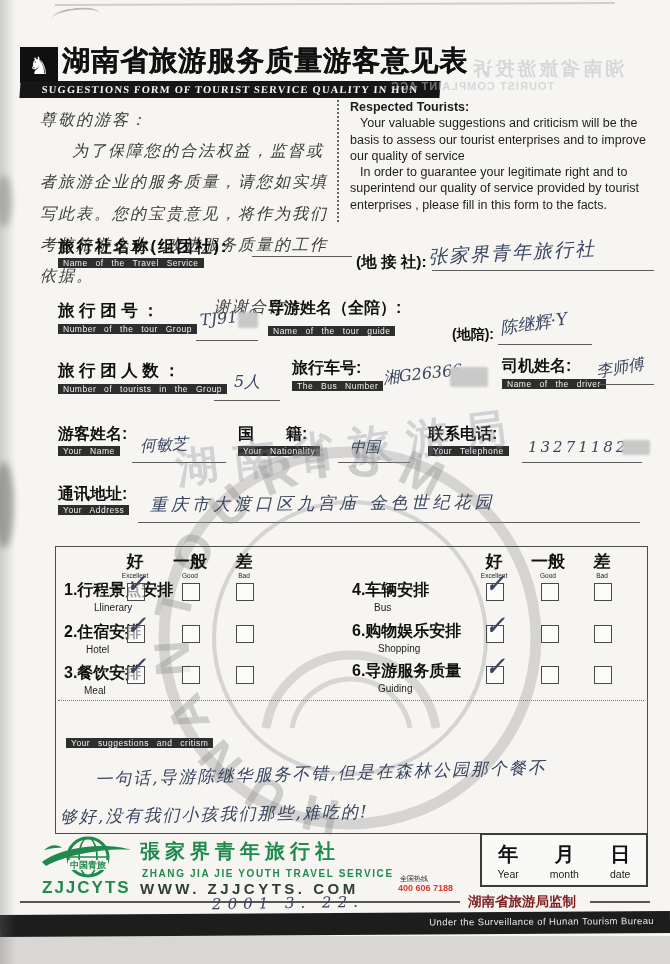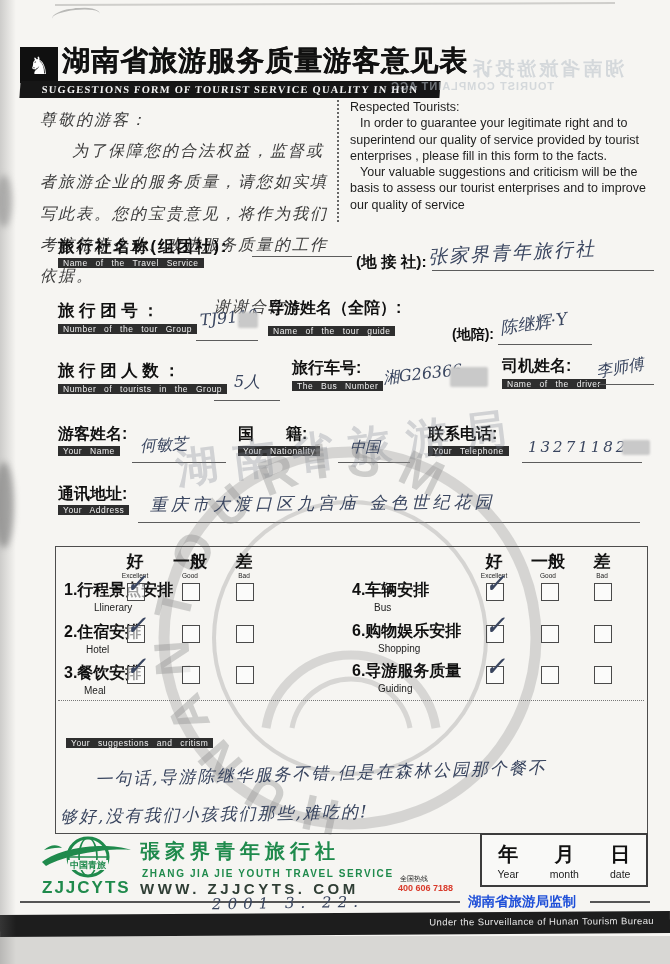--- a/index.html
+++ b/index.html
@@ -26,21 +26,21 @@
   .ghost{position:absolute;color:#b9c1c9;opacity:.55;transform:scaleX(-1);white-space:nowrap;font-weight:bold;}
 
   
   .intro-cn{position:absolute;left:40px;top:104px;width:292px;font-family:"DejaVu Serif",serif;
     font-style:italic;color:#3c3c3c;font-size:16px;line-height:1.95;letter-spacing:2px;}
   .intro-cn .body{text-indent:2em;margin:0;}
   .intro-cn .close{text-align:right;padding-right:28px;}
   .intro-div{position:absolute;left:337px;top:100px;height:122px;border-left:2px dotted #666;}
   .intro-en{position:absolute;left:350px;top:99px;width:310px;color:#1d1d1d;font-size:12.5px;line-height:1.3;}
   .intro-en p{margin:0;text-indent:10px;}
-  .intro-en p.t{text-indent:0;}
+  .intro-en p.t{text-indent:0;font-weight:bold;}
 
   .lbl{position:absolute;font-weight:bold;color:#101010;white-space:nowrap;}
   .chip{position:absolute;background:#2e2e2e;color:#f1f1f1;font-size:8.5px;letter-spacing:.5px;
     word-spacing:5px;padding:0 5px;white-space:nowrap;}
   .uline{position:absolute;border-bottom:1.3px solid #5c5c5c;}
   .hw{position:absolute;font-family:"DejaVu Serif",serif;font-style:italic;color:#39455f;
     white-space:nowrap;z-index:3;}
   .redact{position:absolute;background:#c9c9c9;filter:blur(1px);border-radius:2px;z-index:3;}
 
   
@@ -68,21 +68,21 @@
     color:#2f3e35;z-index:2;}
   .hotline-l{position:absolute;left:400px;top:874px;font-size:7px;color:#222;z-index:2;}
   .hotline-n{position:absolute;left:398px;top:883px;font-size:9px;font-weight:bold;color:#d93a2b;z-index:2;}
   .logo-abbr{position:absolute;left:42px;top:878px;font-size:17px;font-weight:900;letter-spacing:2px;z-index:2;}
   .datebox{position:absolute;left:480px;top:833px;width:164px;height:50px;border:2px solid #3c3c3c;
     display:flex;justify-content:space-around;align-items:center;z-index:2;background:rgba(255,255,255,.4);}
   .datebox .u{text-align:center;}
   .datebox .cn{font-size:20px;font-weight:900;color:#111;}
   .datebox .en{font-size:10.5px;color:#222;}
   .sup-line{position:absolute;border-top:2px solid #555;z-index:2;}
-  .sup-cn{position:absolute;left:468px;top:893px;font-size:13.5px;font-weight:900;color:#1d4ed8;z-index:2;}
+  .sup-cn{position:absolute;left:468px;top:893px;font-size:13.5px;font-weight:900;color:#7f1d1d;z-index:2;}
   .blackbar{position:absolute;left:0;top:913px;width:670px;height:22px;background:#1d1d1d;
     transform:rotate(-.35deg);z-index:4;}
   .blackbar span{position:absolute;right:16px;top:4px;color:#e8e8e8;font-size:9.5px;letter-spacing:.4px;}
   .bottomstrip{position:absolute;left:0;top:936px;width:670px;height:28px;background:#d8d7d4;z-index:3;}
 </style>
 </head>
 <body>
 
 <div id="paper">
 
@@ -115,22 +115,22 @@
   <div class="ghost" style="left:390px;top:80px;font-size:11px;letter-spacing:1px;">TOURIST COMPLAINT ACC</div>
 
   <div class="intro-cn">
     <div>尊敬的游客：</div>
     <p class="body">为了保障您的合法权益，监督或者旅游企业的服务质量，请您如实填写此表。您的宝贵意见，将作为我们考核旅游企业、改进服务质量的工作依据。</p>
     <div class="close">谢谢合作！</div>
   </div>
   <div class="intro-div"></div>
   <div class="intro-en">
     <p class="t">Respected Tourists:</p>
+    <p>Your valuable suggestions and criticism will be the basis to assess our tourist enterprises and to improve our quality of service</p>
     <p>In order to guarantee your legitimate right and to superintend our quality of service provided by tourist enterprises , please fill in this form to the facts.</p>
-    <p>Your valuable suggestions and criticism will be the basis to assess our tourist enterprises and to improve our quality of service</p>
   </div>
 
   <div class="lbl" style="left:58px;top:236px;font-size:16.5px;letter-spacing:2px;">旅行社名称(组团社):</div>
   <div class="chip" style="left:58px;top:258px;">Name of the Travel Service</div>
   <div class="uline" style="left:252px;top:256px;width:100px;"></div>
   <div class="lbl" style="left:356px;top:252px;font-size:15.5px;">(地 接 社):</div>
   <div class="uline" style="left:432px;top:270px;width:222px;"></div>
   <div class="hw" style="left:428px;top:240px;font-size:19px;transform:rotate(-3deg);letter-spacing:2px;">张家界青年旅行社</div>
 
   <div class="lbl" style="left:58px;top:300px;font-size:16.5px;">旅 行 团 号 ：</div>

